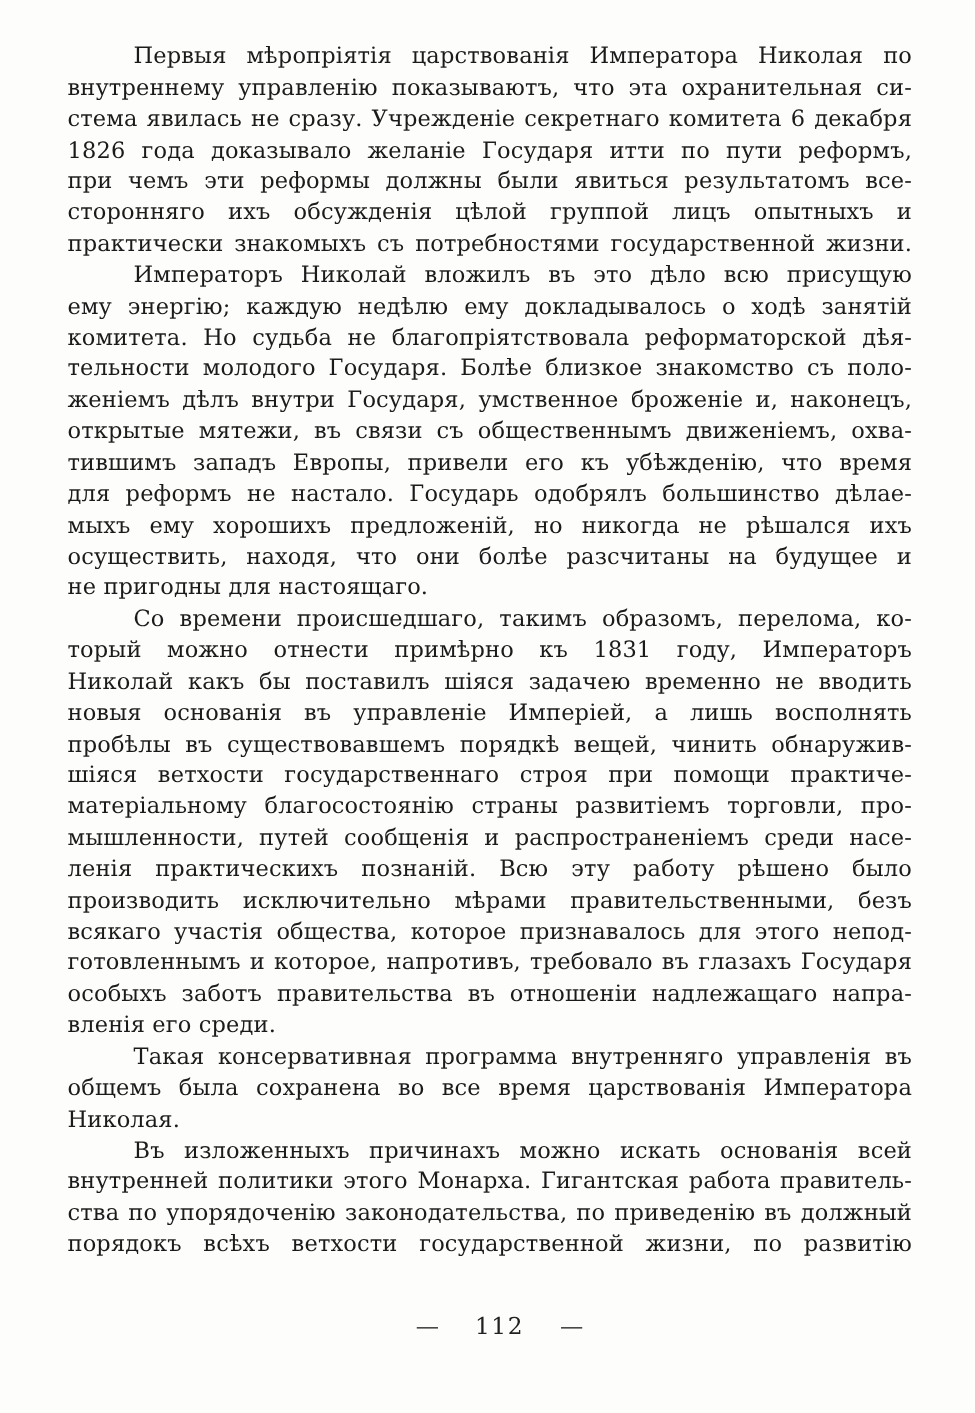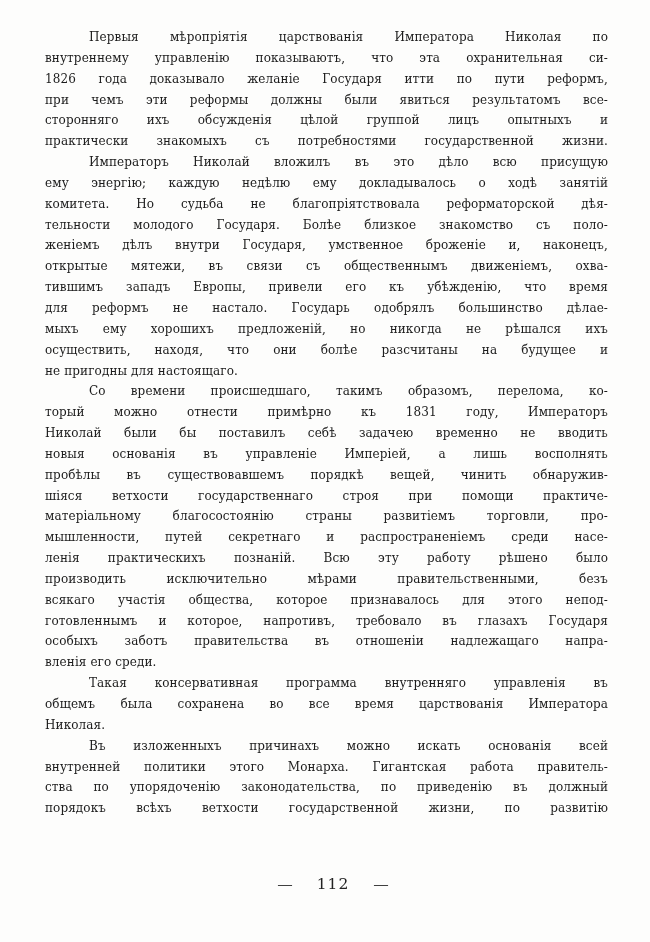--- a/index.html
+++ b/index.html
@@ -14,21 +14,21 @@
     background: #fdfdfc;
     color: #1b1b1b;
     overflow: hidden;
     margin: 0 auto;
   }
   .text-block {
     position: absolute;
     top: 27px;
     left: 45px;
     width: 563px;
-    font-size: 12px;
+    font-size: 15px;
     line-height: 20.85px;
     letter-spacing: 0.1px;
   }
   .para { margin: 0; padding: 0; }
   .line {
     text-align: justify;
     text-align-last: justify;
     overflow: hidden;
     white-space: normal;
     height: 20.85px;
@@ -55,20 +55,21 @@
   }
 </style>
 </head>
 <body>
 
 <div class="page">
   <div class="text-block" id="text-block">
       <div class="para">
         <div class="line first">Первыя мѣропріятія царствованія Императора Николая по</div>
         <div class="line">внутреннему управленію показываютъ, что эта охранительная си-</div>
+        <div class="line">стема явилась не сразу. Учрежденіе секретнаго комитета 6 декабря</div>
         <div class="line">1826 года доказывало желаніе Государя итти по пути реформъ,</div>
         <div class="line">при чемъ эти реформы должны были явиться результатомъ все-</div>
         <div class="line">сторонняго ихъ обсужденія цѣлой группой лицъ опытныхъ и</div>
         <div class="line">практически знакомыхъ съ потребностями государственной жизни.</div>
       </div>
       <div class="para">
         <div class="line first">Императоръ Николай вложилъ въ это дѣло всю присущую</div>
         <div class="line">ему энергію; каждую недѣлю ему докладывалось о ходѣ занятій</div>
         <div class="line">комитета. Но судьба не благопріятствовала реформаторской дѣя-</div>
         <div class="line">тельности молодого Государя. Болѣе близкое знакомство съ поло-</div>
@@ -76,26 +77,26 @@
         <div class="line">открытые мятежи, въ связи съ общественнымъ движеніемъ, охва-</div>
         <div class="line">тившимъ западъ Европы, привели его къ убѣжденію, что время</div>
         <div class="line">для реформъ не настало. Государь одобрялъ большинство дѣлае-</div>
         <div class="line">мыхъ ему хорошихъ предложеній, но никогда не рѣшался ихъ</div>
         <div class="line">осуществить, находя, что они болѣе разсчитаны на будущее и</div>
         <div class="line endline">не пригодны для настоящаго.</div>
       </div>
       <div class="para">
         <div class="line first">Со времени происшедшаго, такимъ образомъ, перелома, ко-</div>
         <div class="line">торый можно отнести примѣрно къ 1831 году, Императоръ</div>
-        <div class="line">Николай были бы поставилъ себѣ задачею временно не вводить</div>
+        <div class="line">Николай какъ бы поставилъ шіяся задачею временно не вводить</div>
         <div class="line">новыя основанія въ управленіе Имперіей, а лишь восполнять</div>
         <div class="line">пробѣлы въ существовавшемъ порядкѣ вещей, чинить обнаружив-</div>
         <div class="line">шіяся ветхости государственнаго строя при помощи практиче-</div>
         <div class="line">матеріальному благосостоянію страны развитіемъ торговли, про-</div>
-        <div class="line">мышленности, путей секретнаго и распространеніемъ среди насе-</div>
+        <div class="line">мышленности, путей сообщенія и распространеніемъ среди насе-</div>
         <div class="line">ленія практическихъ познаній. Всю эту работу рѣшено было</div>
         <div class="line">производить исключительно мѣрами правительственными, безъ</div>
         <div class="line">всякаго участія общества, которое признавалось для этого непод-</div>
         <div class="line">готовленнымъ и которое, напротивъ, требовало въ глазахъ Государя</div>
         <div class="line">особыхъ заботъ правительства въ отношеніи надлежащаго напра-</div>
         <div class="line endline">вленія его среди.</div>
       </div>
       <div class="para">
         <div class="line first">Такая консервативная программа внутренняго управленія въ</div>
         <div class="line">общемъ была сохранена во все время царствованія Императора</div>

